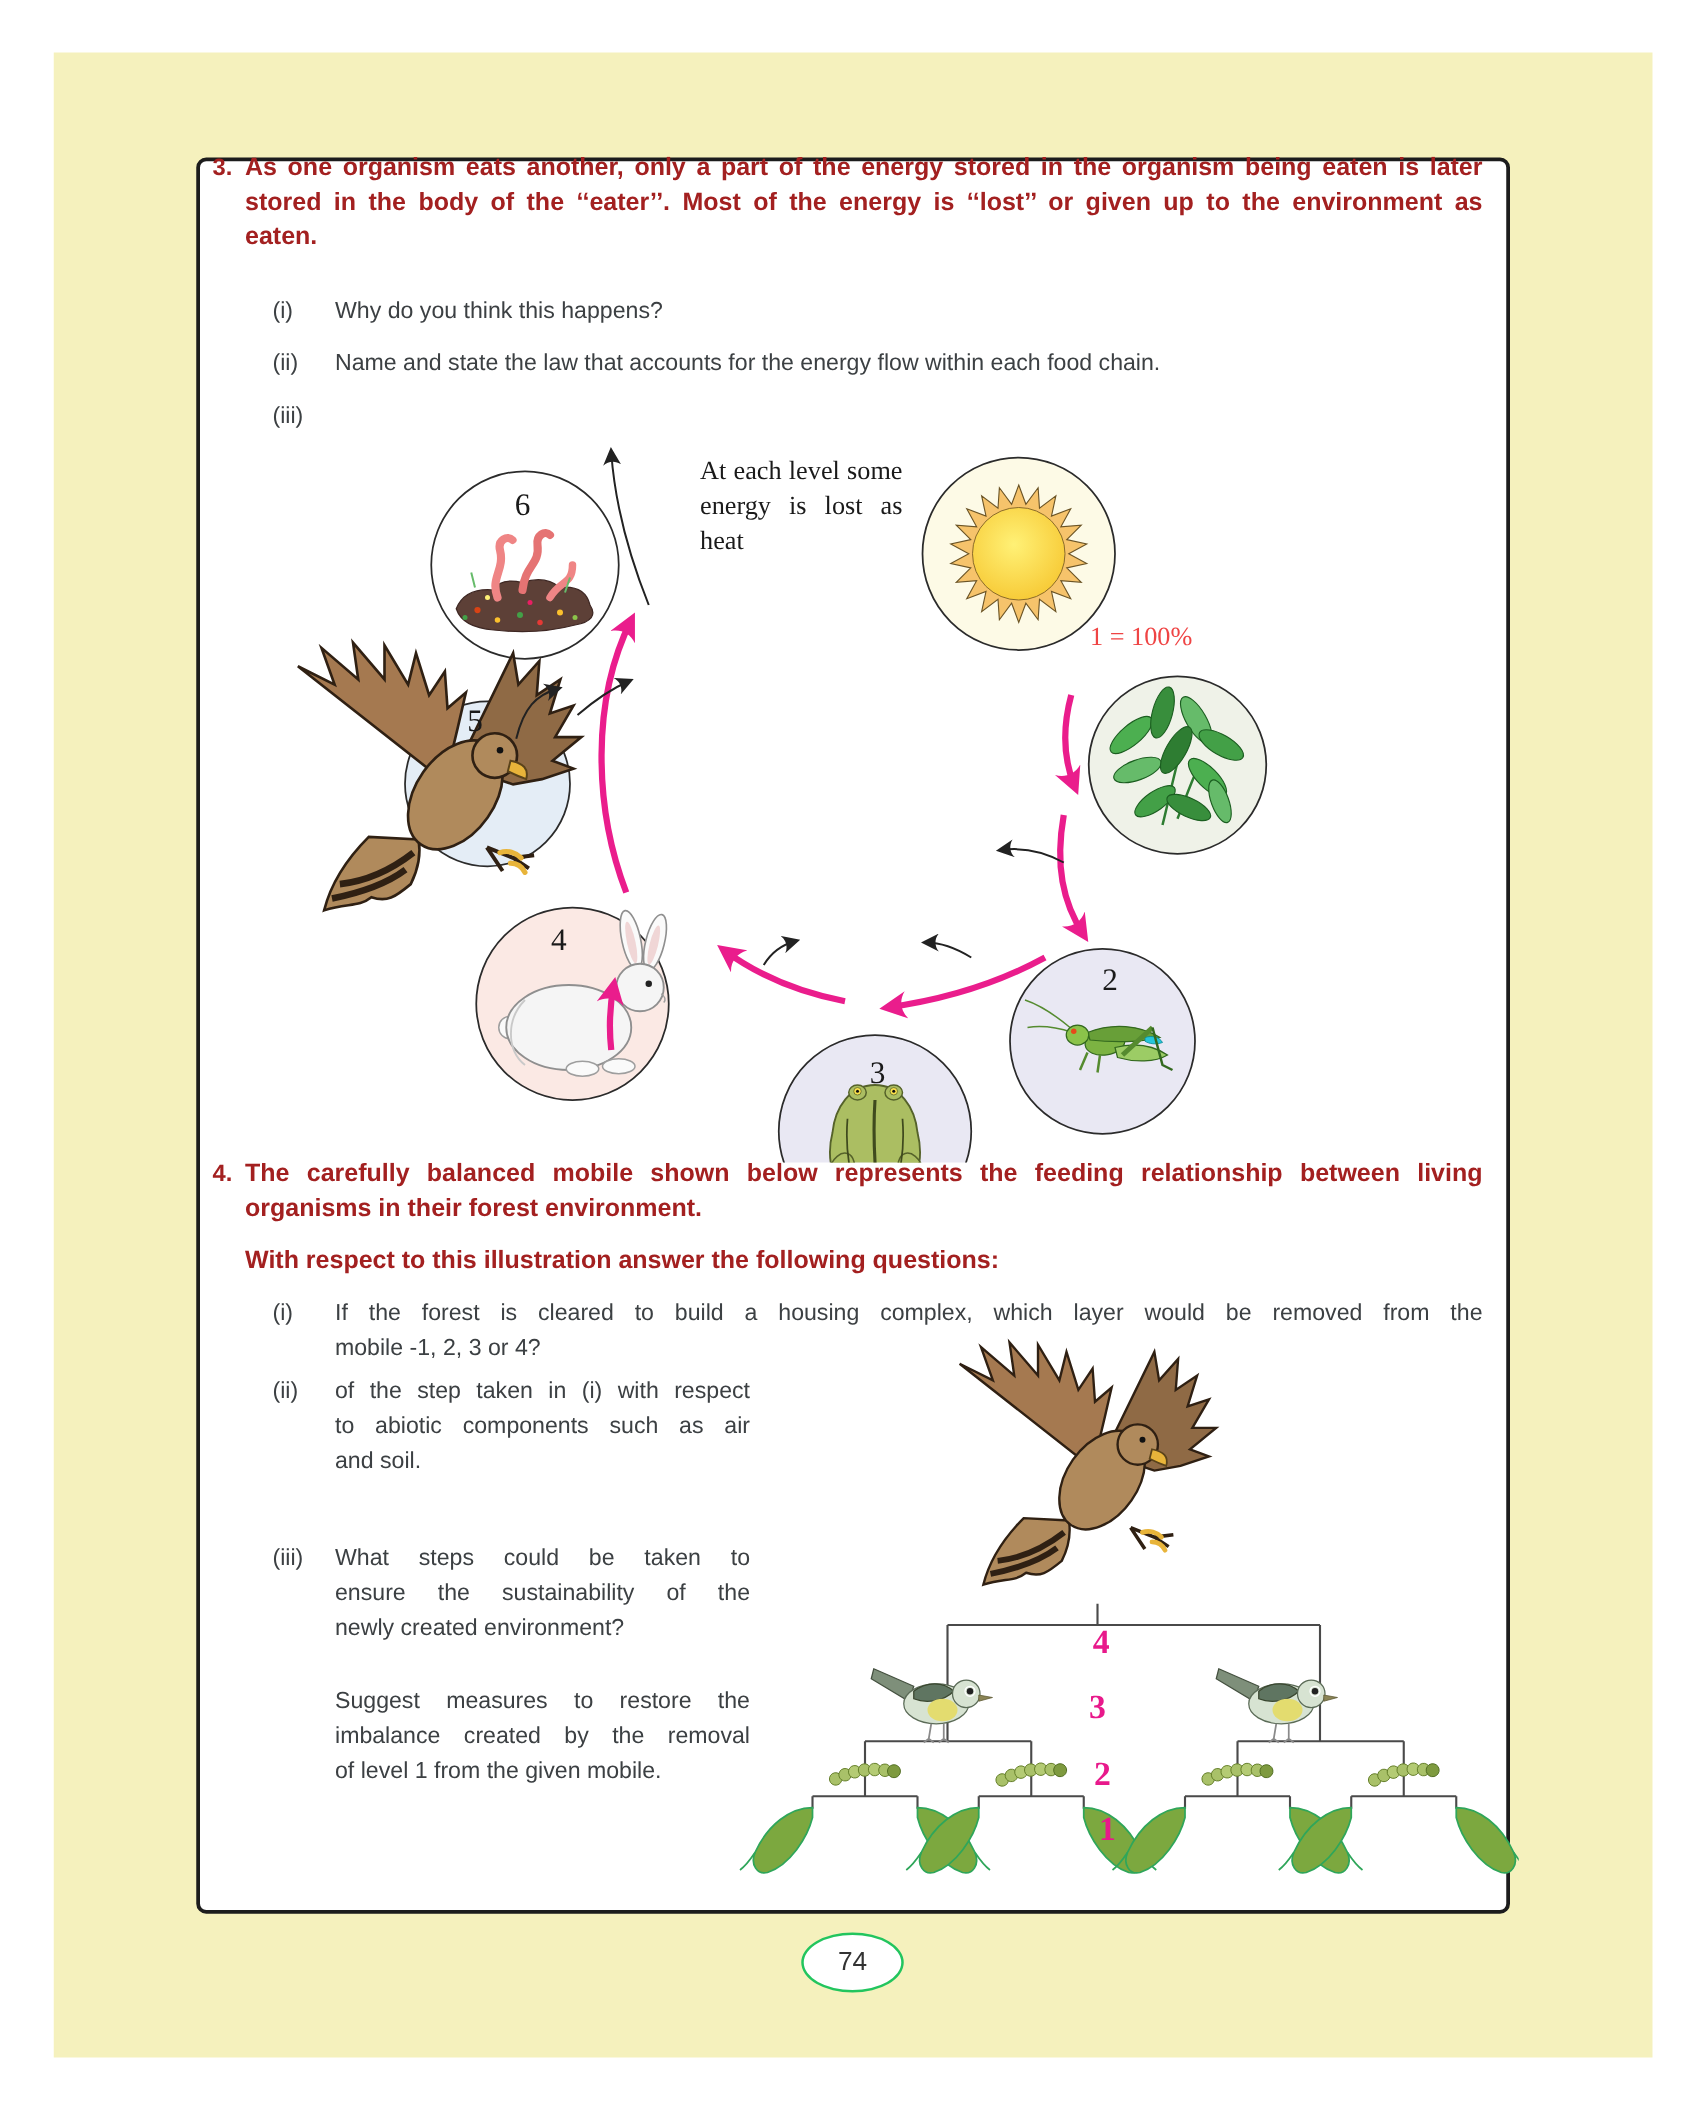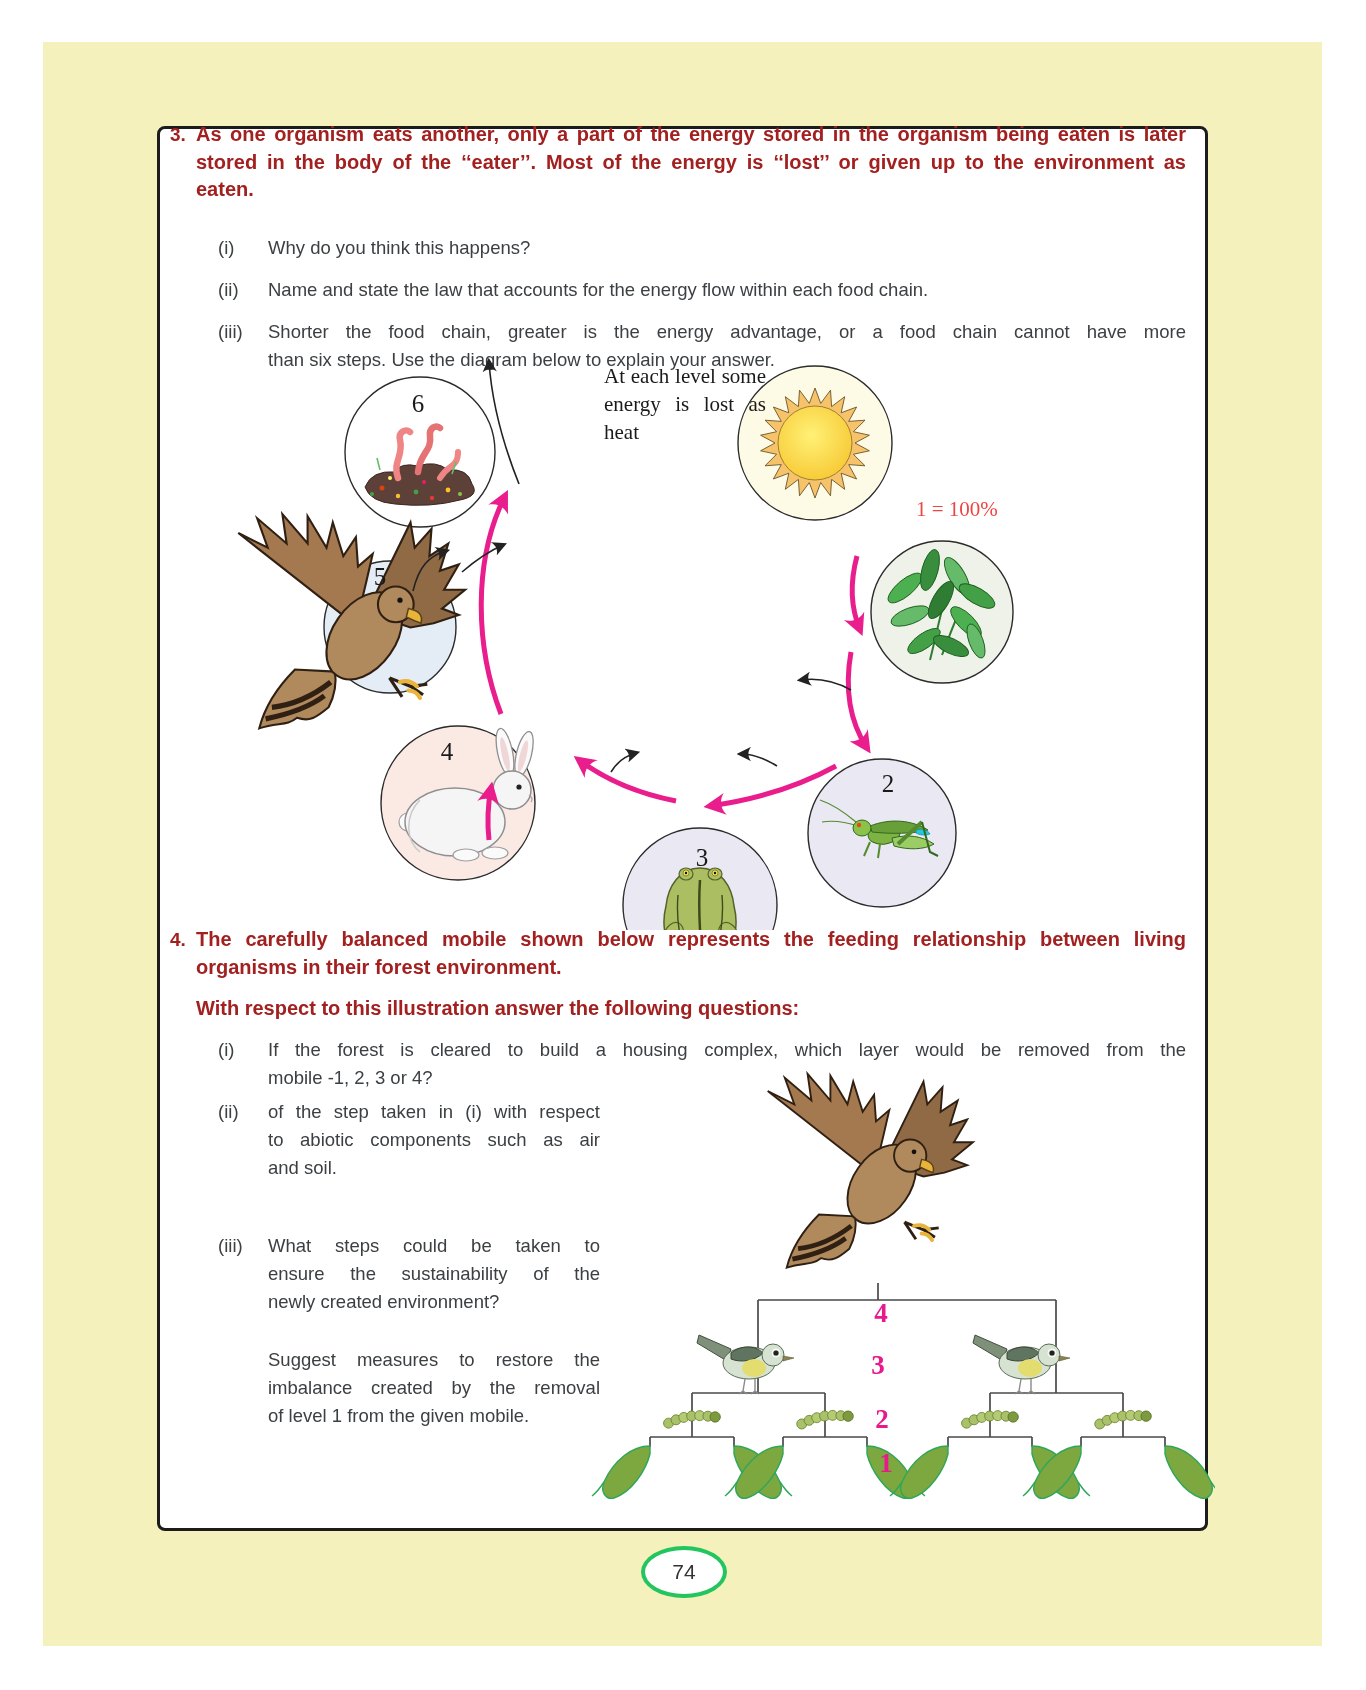--- a/index.html
+++ b/index.html
@@ -8,25 +8,25 @@
   .yellow-panel{position:absolute;left:43px;top:42px;width:1279px;height:1604px;background:#F5F1BD;}
   .content-box{position:absolute;left:157px;top:126px;width:1051px;height:1405px;background:#ffffff;
         border:3px solid #1C1C1C;border-radius:8px;box-sizing:border-box;}
   .abs{position:absolute;}
   .red{color:#A32020;font-weight:bold;}
   .qnum{font-size:19px;line-height:27.5px;}
   .hline{font-size:20px;line-height:27.5px;}
   .body-t{color:#3C4043;font-size:18.5px;line-height:28px;}
   .jl{text-align:justify;text-align-last:justify;}
   .ll{text-align:left;text-align-last:left;}
-  .serif{font-family:"Liberation Serif",serif;margin-left:44px;}
+  .serif{font-family:"Liberation Serif",serif;}
   .annotation{font-size:21px;line-height:28px;color:#1a1a1a;text-align:justify;}
   .label100{font-size:21px;color:#ef4444;}
   .page-oval{position:absolute;left:641px;top:1546px;width:78px;height:44px;background:#ffffff;
-        border:4px solid #22c55e;border-radius:50%;display:flex;align-items:center;justify-content:center;
+        border:2px solid #22c55e;border-radius:50%;display:flex;align-items:center;justify-content:center;
         font-size:21px;color:#333;}
   svg text.cnum{font-family:"Liberation Serif",serif;font-size:25px;fill:#1a1a1a;}
   svg text.mnum{font-family:"Liberation Serif",serif;font-size:27px;font-weight:bold;fill:#E8198B;}
 </style>
 </head>
 <body>
 
 <div class="page">
   <div class="yellow-panel"></div>
   <div class="content-box"></div>
@@ -38,24 +38,20 @@
     <div class="red hline ll">eaten.</div>
   </div>
 
   <div class="abs body-t" style="left:218px;top:234px;">(i)</div>
   <div class="abs body-t" style="left:268px;top:234px;width:918px;">Why do you think this happens?</div>
 
   <div class="abs body-t" style="left:218px;top:276px;">(ii)</div>
   <div class="abs body-t" style="left:268px;top:276px;width:918px;">Name and state the law that accounts for the energy flow within each food chain.</div>
 
   <div class="abs body-t" style="left:218px;top:318px;">(iii)</div>
-  <div class="abs" style="left:268px;top:318px;width:918px;">
-    <div class="body-t jl">Shorter the food chain, greater is the energy advantage, or a food chain cannot have more</div>
-    <div class="body-t ll">than six steps. Use the diagram below to explain your answer.</div>
-  </div>
 
   <svg class="abs" style="left:157px;top:330px;" width="1051" height="600" viewBox="157 330 1051 600">
     <defs>
       <radialGradient id="sungrad" cx="45%" cy="40%" r="70%">
         <stop offset="0%" stop-color="#FFF176"></stop>
         <stop offset="100%" stop-color="#F6C52E"></stop>
       </radialGradient>
       <marker id="mpink" viewBox="0 0 10 10" refX="7" refY="5" markerWidth="4.4" markerHeight="4.4" orient="auto-start-reverse">
         <path d="M0,0 L10,5 L0,10 C2.5,7 2.5,3 0,0 Z" fill="#EA1D8C"></path>
       </marker>

